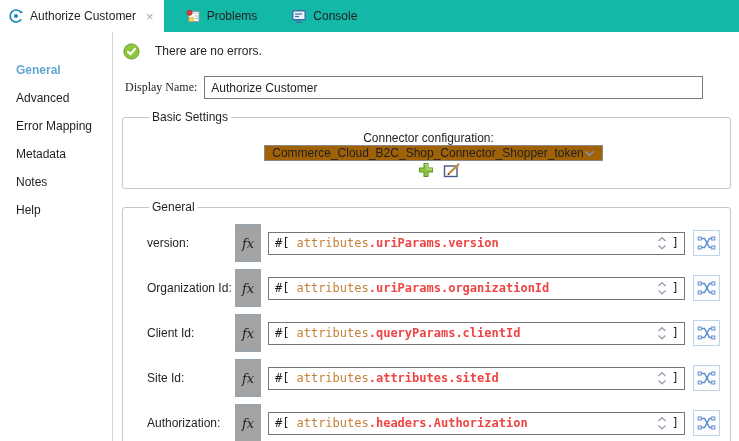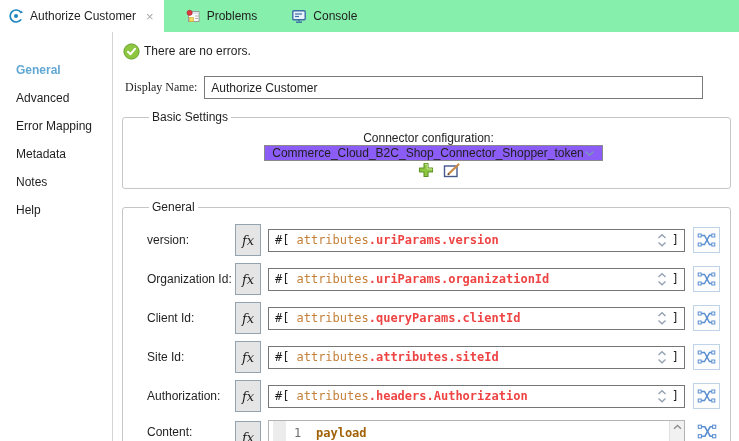--- a/index.html
+++ b/index.html
@@ -12,35 +12,35 @@
   }
 
   
   .tabbar { display:flex; height:32px; background:#ffffff; align-items:stretch; }
   .tab-active {
     display:flex; align-items:center; gap:6px;
     padding:0 10px 0 8px; background:#ffffff; white-space:nowrap;
   }
   .tab-close { color:#a9a9a9; font-size:13px; margin-left:4px; cursor:default; }
   .tabbar-rest {
-    flex:1; background:#86efac;
+    flex:1; background:#14b8a6;
     display:flex; align-items:center; gap:34px; padding-left:22px;
   }
   .tab { display:flex; align-items:center; gap:6px; white-space:nowrap; }
 
   
   .layout { display:flex; height:409px; }
   .sidebar { width:113px; flex:0 0 113px; border-right:1px solid #d4d4d4; padding-top:24px; background:#fff; }
   .side-item { padding:7px 4px 7px 16px; cursor:default; }
   .side-item.active { color:#62a8d4; font-weight:bold; }
 
   .main { flex:1; padding:5px 6px 0 7px; }
 
   
-  .status { display:flex; align-items:center; gap:4px; margin:5px 0 0 3px; height:18px; }
+  .status { display:flex; align-items:center; gap:15px; margin:5px 0 0 3px; height:18px; }
 
   
   .display-row { display:flex; align-items:center; margin:16px 0 0 5px; }
   .display-row .lbl { margin-right:7px; white-space:nowrap;font-family:Liberation Serif, serif; }
   .display-row input {
     flex:1; height:23px; border:1px solid #7a7a7a; padding:0 6px;
     font-family:"Liberation Sans", sans-serif; font-size:12px; color:#1f1f1f;
     margin-right:30px; outline:none; background:#fff;
   }
 
@@ -48,33 +48,33 @@
   fieldset {
     border:1px solid #c6c6c6; border-radius:3px;
     margin:11px 2px 0 2px; padding:4px 10px 9px 24px;
   }
   legend { padding:0 3px; margin-left:2px; font-size:12px; color:#1f1f1f; }
 
   
   .cfg-row { display:flex; align-items:center; margin-top:3px;flex-direction:column; }
   .cfg-row .lbl { white-space:nowrap; margin-right:10px; }
   .selectbox {
-    flex:1; height:23px; border:1px solid #8a8a8a; background:#8b5cf6;
+    flex:1; height:23px; border:1px solid #8a8a8a; background:#a16207;
     display:flex; align-items:center; padding:0 7px; cursor:default;
   }
   .selectbox .chev { margin-left:auto; display:flex; }
   .cfg-icons { display:flex; align-items:center; gap:8px; margin-left:11px; }
 
   
   .f-row { display:flex; align-items:center; margin-top:7px; }
   .f-row:first-of-type { margin-top:6px; }
   .f-label { width:88px; flex:0 0 88px; white-space:nowrap; }
   .fx-btn {
-    width:26px; height:32px; flex:0 0 26px;
-    background:#e5e5e5; border:1px solid #93a4b0;
+    width:26px; height:38px; flex:0 0 26px;
+    background:#a3a3a3; border:1px solid #93a4b0;
     display:flex; align-items:center; justify-content:center;
     font-family:"DejaVu Serif", serif; font-style:italic; font-size:13px; color:#1f1f1f;
     margin-right:7px; cursor:default;text-align:center;
   }
   .expr {
     flex:1; height:23px; border:1px solid #767676; background:#fff;
     display:flex; align-items:center; padding:0 5px 0 6px;
     font-family:"DejaVu Sans Mono", monospace; font-size:12px; white-space:nowrap; overflow:hidden;
   }
   .expr .open { color:#1f1f1f; }

